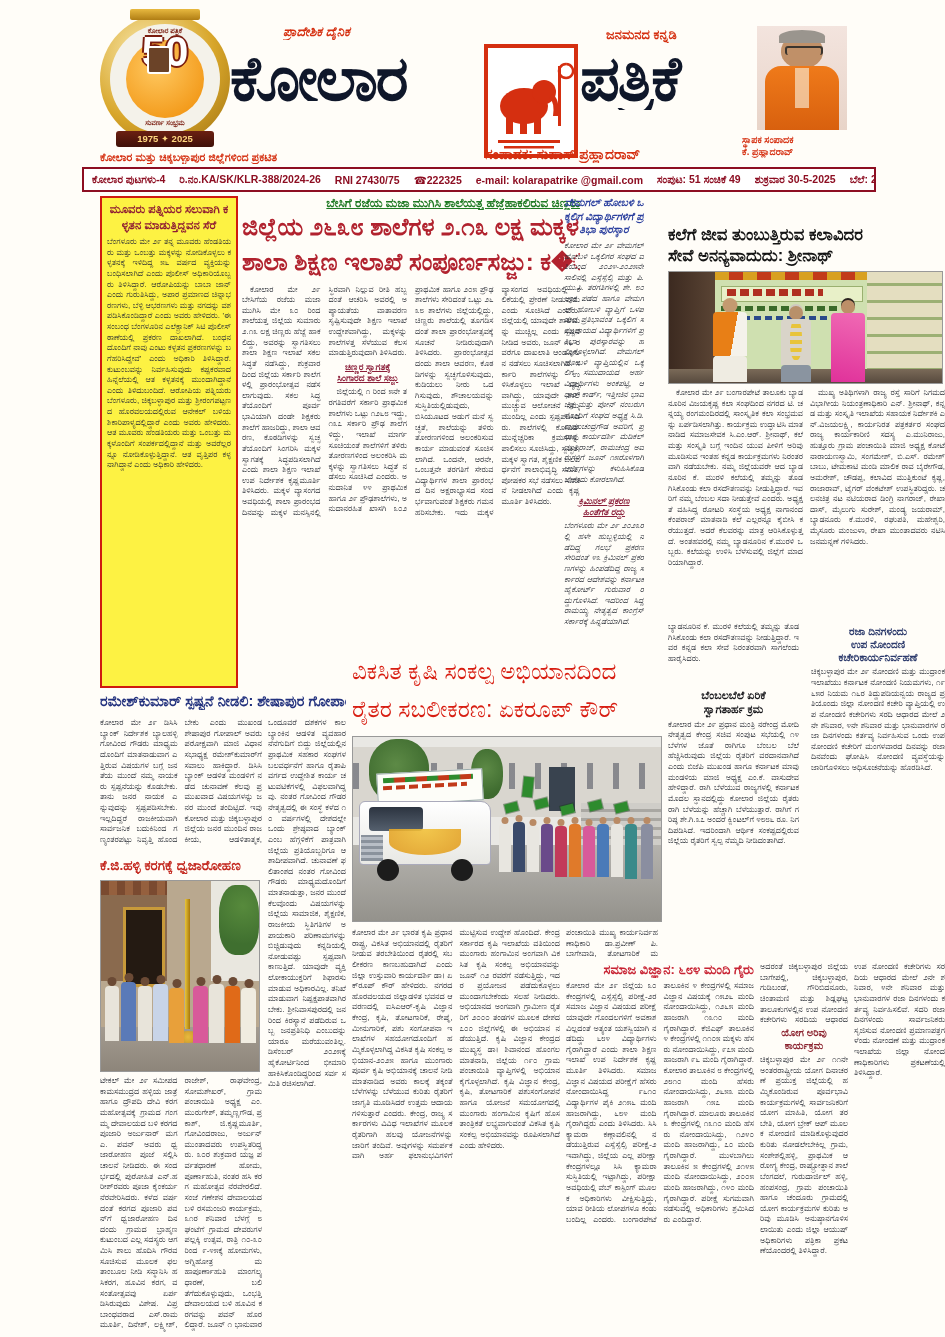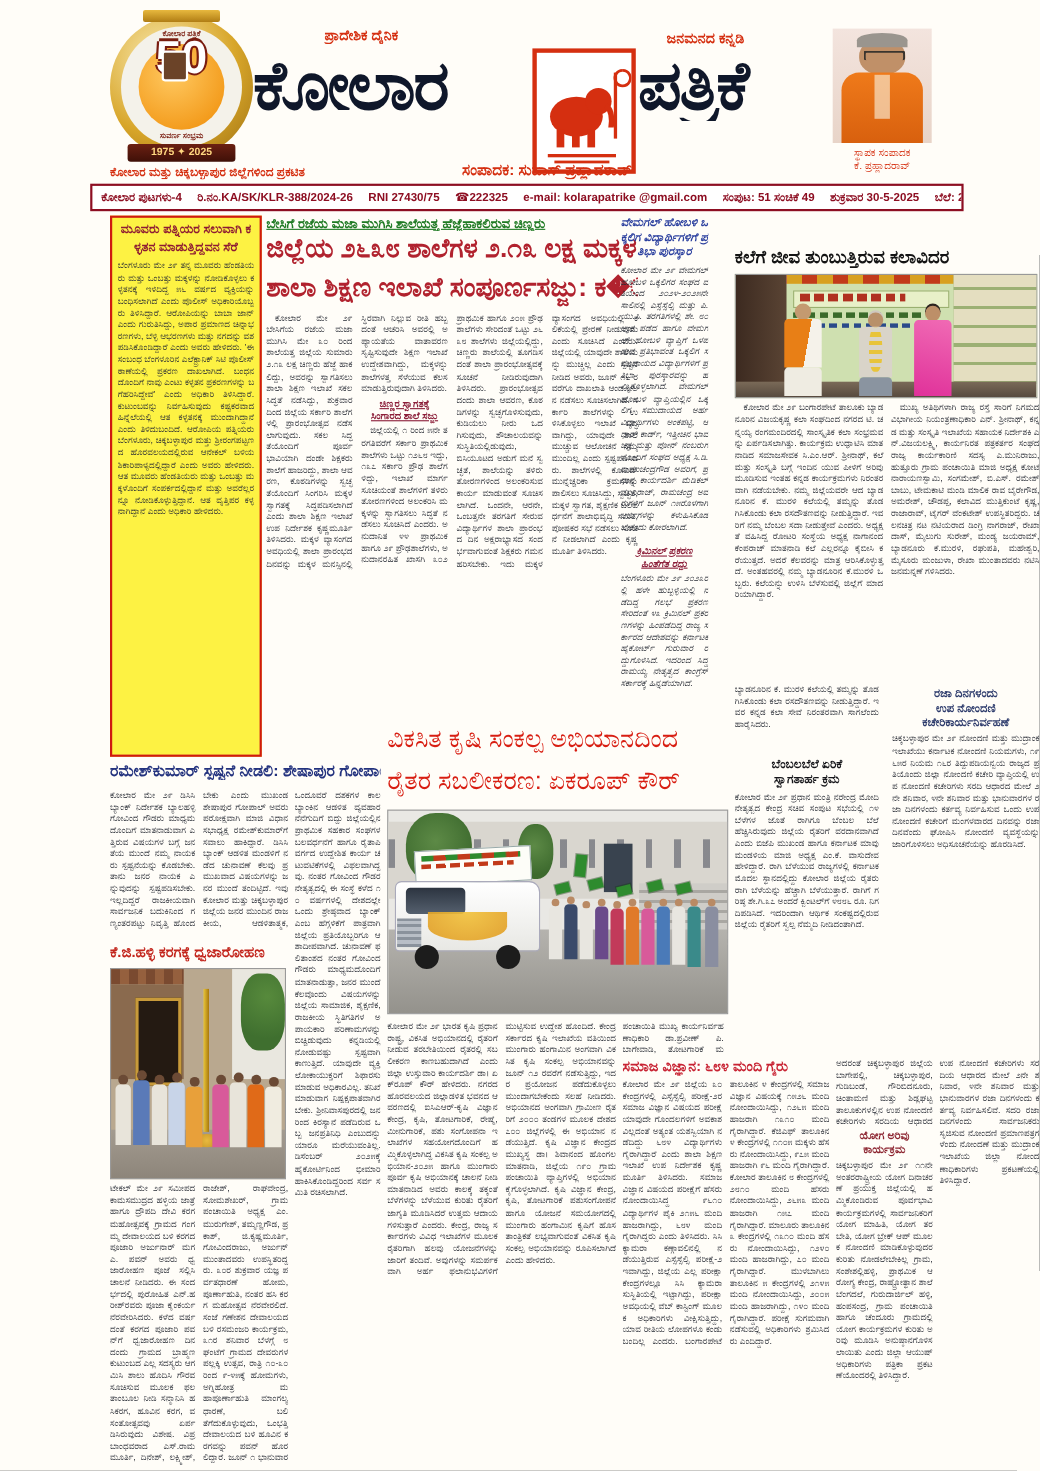--- a/index.html
+++ b/index.html
@@ -1,32 +1,32 @@
 <!DOCTYPE html>
 <html><head>
 <meta charset="utf-8">
 <style>
   html,body{margin:0;padding:0;background:#888;}
   #page{position:relative;width:945px;height:1337px;margin:0 auto;background:#fffdf8;overflow:hidden;
         font-family:"Liberation Sans","DejaVu Sans",sans-serif;}
   .abs{position:absolute;}
   .clip{white-space:nowrap;overflow:hidden;}
-  .center{text-align:left;}
+  .center{text-align:right;}
   .body-text{font-size:8px;line-height:1.33;text-align:justify;word-break:break-all;color:#262a33;overflow:hidden;}
   .body-text p{margin:0 0 3px 0;text-indent:8px;}
   .cols2{column-count:2;column-gap:7px;}
   .cols4{column-count:4;column-gap:8px;}
   .subhead{font-weight:bold;text-align:center;text-decoration:underline;color:#8c1f3a;font-size:9px;
            break-inside:avoid;margin:3px 0;line-height:1.25;}
   
   .kicker-small{color:#d52f10;font-weight:bold;font-size:13px;}
   .mast-title{color:#0f172a;font-weight:bold;font-size:62px;line-height:1.0;letter-spacing:-2px;}
   .editor-line{color:#d52f10;font-weight:bold;font-size:14px;}
   .tagline{color:#d52f10;font-weight:bold;font-size:11px;}
-  .founder-cap{color:#d52f10;font-weight:normal;font-size:9.5px;line-height:1.3;text-align:center;}
+  .founder-cap{color:#d52f10;font-weight:bold;font-size:9.5px;line-height:1.3;}
   .elephant-box{border:4px solid #d52f10;background:#fff;}
   
   .emblem{border-radius:50%;background:radial-gradient(circle at 35% 30%,#f9e9ae,#d8a62a 55%,#9a6d10);}
   .emblem-ring{position:absolute;inset:10px;border-radius:50%;background:#f4f2ea;}
   .emblem-core{position:absolute;inset:26px;border-radius:50%;background:radial-gradient(circle at 40% 35%,#ffc961,#ef8c05);}
   .e50{position:absolute;left:0;right:0;top:14px;text-align:center;font-size:42px;font-weight:bold;color:#fff;
        text-shadow:-2px 0 #7a1d10,2px 0 #7a1d10,0 -2px #7a1d10,0 2px #7a1d10;}
   .e-portrait{position:absolute;left:47px;top:32px;width:20px;height:24px;background:#6b4328;border:2px solid #fff;border-radius:3px;}
   .arc-text{position:absolute;width:100%;text-align:center;font-size:7px;font-weight:bold;color:#7a1d10;}
   .emblem-years{position:absolute;left:16px;right:16px;bottom:-3px;height:16px;background:linear-gradient(#6b2012,#3f1008);
@@ -66,21 +66,21 @@
     <div class="emblem-topribbon"></div>
     <div class="emblem-ring"></div>
     <div class="arc-text" style="top:13px;">ಕೋಲಾರ ಪತ್ರಿಕೆ</div>
     <div class="emblem-core"></div>
     <div class="e50">50</div>
     <div class="e-portrait"></div>
     <div class="arc-text" style="bottom:17px;">ಸುವರ್ಣ ಸಂಭ್ರಮ</div>
     <div class="emblem-years">1975 ✦ 2025</div>
   </div>
 
-  <div class="abs kicker-small clip" style="left:295px;top:24px;width:108px;">ಪ್ರಾದೇಶಿಕ ದೈನಿಕ</div>
+  <div class="abs kicker-small clip" style="left:283px;top:24px;width:108px;font-style:italic;">ಪ್ರಾದೇಶಿಕ ದೈನಿಕ</div>
   <div class="abs kicker-small clip" style="left:606px;top:27px;width:100px;">ಜನಮನದ ಕನ್ನಡಿ</div>
 
   <div class="abs mast-title clip" style="left:230px;top:48px;width:250px;">ಕೋಲಾರ</div>
 
   <div class="abs elephant-box" style="left:484px;top:44px;width:86px;height:106px;">
     <svg width="86" height="106" viewBox="0 0 86 106">
       <ellipse cx="36" cy="58" rx="24" ry="18" fill="#d52f10"></ellipse>
       <circle cx="56" cy="44" r="12" fill="#d52f10"></circle>
       <path d="M64 46 q8 4 6 22 l-5 0 q2 -14 -4 -18 z" fill="#d52f10"></path>
       <rect x="18" y="70" width="7" height="16" fill="#d52f10"></rect>
@@ -145,20 +145,21 @@
     <div class="body-text" style="margin-top:4px;height:252px;">ಕೋಲಾರ ಮೇ ೨೯ ವೇಮಗಲ್ ಹೋಬಳಿ ಒಕ್ಕಲಿಗರ ಸಂಘದ ವತಿಯಿಂದ ೨೦೨೪-೨೦೨೫ನೇ ಸಾಲಿನಲ್ಲಿ ಎಸ್ಸೆಸ್ಸೆಲ್ಸಿ ಮತ್ತು ಪಿ.ಯು.ಸಿ. ತರಗತಿಗಳಲ್ಲಿ ಶೇ. ೮೦ ಅಂಕ ಪಡೆದ ಹಾಗೂ ವೇಮಗಲ್ ಹೋಬಳಿ ವ್ಯಾಪ್ತಿಗೆ ಒಳಪಡುವ ಪ್ರತಿಭಾವಂತ ಒಕ್ಕಲಿಗ ಸಮುದಾಯದ ವಿದ್ಯಾರ್ಥಿಗಳಿಗೆ ಪ್ರತಿಭಾ ಪುರಸ್ಕಾರವನ್ನು ಹಮ್ಮಿಕೊಳ್ಳಲಾಗಿದೆ. ವೇಮಗಲ್ ಹೋಬಳಿ ವ್ಯಾಪ್ತಿಯಲ್ಲಿನ ಒಕ್ಕಲಿಗ ಸಮುದಾಯದ ಅರ್ಹ ವಿದ್ಯಾರ್ಥಿಗಳು ಅಂಕಪಟ್ಟಿ, ಆಧಾರ್ ಕಾರ್ಡ್, ಇತ್ತೀಚಿನ ಭಾವಚಿತ್ರ ಮತ್ತು ಪೋನ್ ನಂಬರುಗಳೊಂದಿಗೆ ಸಂಘದ ಅಧ್ಯಕ್ಷ ಸಿ.ಡಿ.ರಾಮುಚಂದ್ರಗೌಡ ಅವರಿಗೆ, ಪ್ರಧಾನ ಕಾರ್ಯದರ್ಶಿ ಮೆಡಿಕಲ್ ಮುನಿರಾಜ್, ರಾಮಚಂದ್ರ ಅವರುಗಳಿಗೆ ಜೂನ್ ೧೫ರೊಳಗಾಗಿ ಅರ್ಜಿಗಳನ್ನು ಕಳುಹಿಸಿಕೊಡಬೇಕೆಂದು ಕೋರಲಾಗಿದೆ.</div>
     <div class="subhead">
       <div>ಕ್ರಿಮಿನಲ್ ಪ್ರಕರಣ</div>
       <div>ಹಿಂತೆಗೆತ ರದ್ದು</div>
     </div>
     <div class="body-text" style="height:140px;">ಬೆಂಗಳೂರು ಮೇ ೨೯ ೨೦೨೩ರಲ್ಲಿ ಹಳೇ ಹುಬ್ಬಳ್ಳಿಯಲ್ಲಿ ನಡೆದಿದ್ದ ಗಲಭೆ ಪ್ರಕರಣ ಸೇರಿದಂತೆ ೪೩ ಕ್ರಿಮಿನಲ್ ಪ್ರಕರಣಗಳನ್ನು ಹಿಂಪಡೆದಿದ್ದ ರಾಜ್ಯ ಸರ್ಕಾರದ ಆದೇಶವನ್ನು ಕರ್ನಾಟಕ ಹೈಕೋರ್ಟ್ ಗುರುವಾರ ರದ್ದುಗೊಳಿಸಿದೆ. ಇದರಿಂದ ಸಿದ್ದರಾಮಯ್ಯ ನೇತೃತ್ವದ ಕಾಂಗ್ರೆಸ್ ಸರ್ಕಾರಕ್ಕೆ ಹಿನ್ನಡೆಯಾಗಿದೆ.</div>
   </div>
 
   <div class="abs" style="left:668px;top:196px;width:277px;margin-top:28px;">
     <div class="black-head clip">ಕಲೆಗೆ ಜೀವ ತುಂಬುತ್ತಿರುವ ಕಲಾವಿದರ</div>
+    <div class="black-head clip">ಸೇವೆ ಅನನ್ಯವಾದುದು: ಶ್ರೀನಾಥ್</div>
 
     <div class="photo" style="position:relative;margin-top:4px;width:275px;height:113px;background:#cfe0b0;">
       <div class="ph" style="left:0;top:0;width:46px;height:113px;background:linear-gradient(90deg,#3c2a20,#5a4434);"></div>
       <div class="ph" style="left:46px;top:0;width:152px;height:8px;background:repeating-linear-gradient(90deg,#d8a020 0 14px,#c23a1a 14px 28px);"></div>
       <div class="ph" style="left:52px;top:14px;width:140px;height:14px;background:#e8f0c8;border:1px solid #9ab070;"></div>
       <div class="ph" style="left:58px;top:17px;width:96px;height:7px;background:repeating-linear-gradient(90deg,#b03020 0 9px,transparent 9px 13px);"></div>
       <div class="ph" style="left:52px;top:34px;width:120px;height:5px;background:repeating-linear-gradient(90deg,#3a6a2a 0 8px,transparent 8px 12px);"></div>
       <div class="ph" style="left:52px;top:44px;width:110px;height:4px;background:repeating-linear-gradient(90deg,#2a4a8a 0 7px,transparent 7px 11px);"></div>
       <div class="ph" style="left:198px;top:0;width:77px;height:113px;background:repeating-linear-gradient(0deg,#e4dec0 0 14px,#9cb074 14px 17px),repeating-linear-gradient(90deg,#e8e2c4 0 17px,#90a468 17px 20px);"></div>
       <div class="ph" style="left:0;bottom:0;width:100%;height:14px;background:linear-gradient(#7a6a58,#574a3e);"></div>

